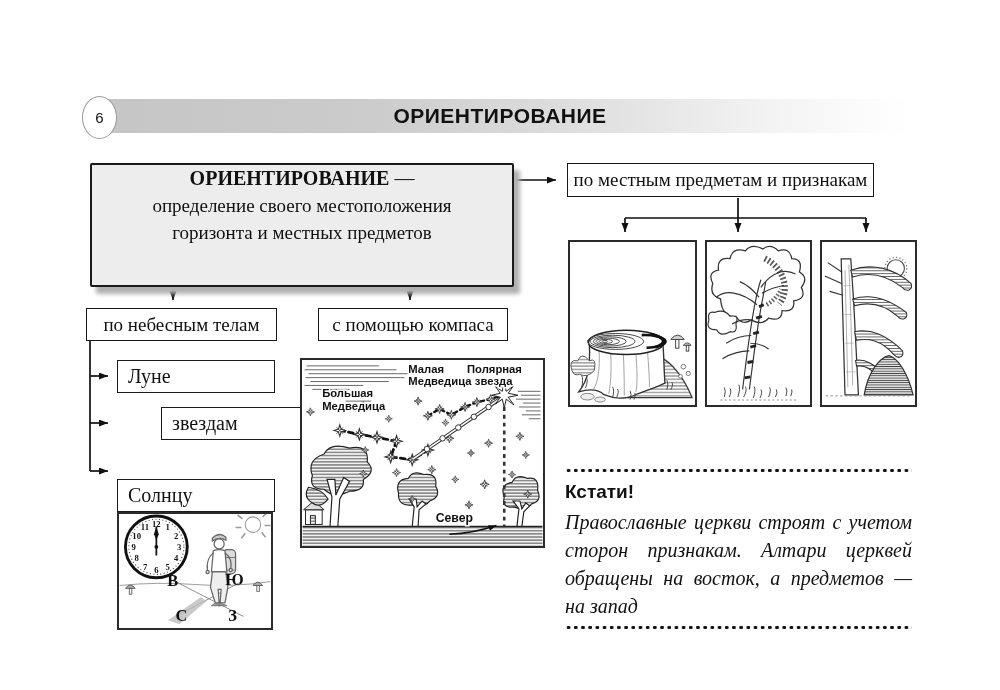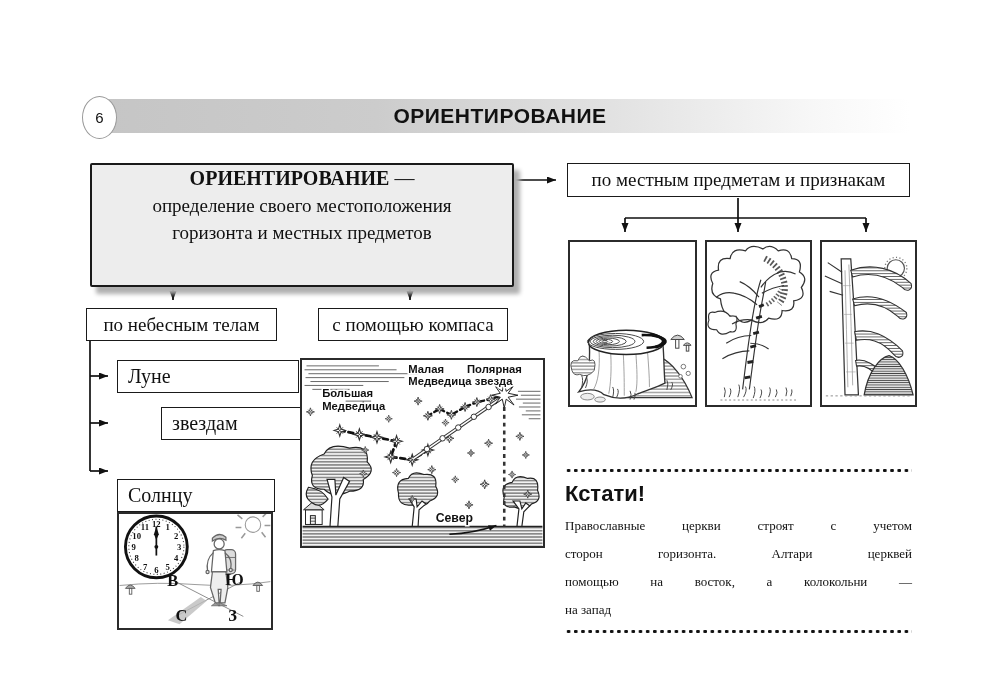--- a/index.html
+++ b/index.html
@@ -22,22 +22,22 @@
   
   .pbox{position:absolute;background:#fff;border:1.6px solid #1a1a1a;display:flex;align-items:center;
         justify-content:center;font-size:19px;z-index:2;box-sizing:border-box;}
   .lbox{justify-content:flex-start;padding-left:10px;font-size:20px;}
   
   .ibox{position:absolute;border:2.5px solid #2b2b2b;background:#fff;overflow:hidden;z-index:2;box-sizing:border-box;}
   
   .aside{position:absolute;left:565px;top:468px;width:347px;z-index:2;}
   .dots{height:5px;background-image:radial-gradient(circle,#111 1.6px,transparent 1.9px);
         background-size:7.2px 5px;background-position:0 50%;background-repeat:repeat-x;}
-  .kst{font-family:"Liberation Sans",sans-serif;font-weight:bold;font-size:22px;margin:8px 0 5px;}
-  .aline{font-size:13px;line-height:28px;}
+  .kst{font-family:"Liberation Sans",sans-serif;font-weight:bold;font-size:19px;margin:8px 0 5px;}
+  .aline{font-style:italic;font-size:20px;line-height:28px;}
   .aline.just{text-align:justify;text-align-last:justify;}
   .aside .dots.bottom{margin-top:5px;}
   
   .smlab{font-family:"Liberation Sans",sans-serif;font-weight:bold;font-size:11.5px;fill:#111;
          paint-order:stroke;stroke:#fff;stroke-width:3px;}
   .smnorth{font-family:"Liberation Sans",sans-serif;font-weight:bold;font-size:12.5px;fill:#111;
            paint-order:stroke;stroke:#fff;stroke-width:3px;}
   .wdir{font-family:"Liberation Serif",serif;font-weight:bold;font-size:17px;fill:#111;text-anchor:middle;}
   .cknum{font-family:"Liberation Serif",serif;font-weight:bold;font-size:9px;fill:#111;
          text-anchor:middle;dominant-baseline:central;}
@@ -78,25 +78,25 @@
   <div class="pnum">
     <span>6</span>
   </div>
 
   <div class="defbox">
     <div class="def-title"><b>ОРИЕНТИРОВАНИЕ</b> <span>—</span></div>
     <div>определение своего местоположения</div>
     <div>горизонта и местных предметов</div>
   </div>
 
-  <div class="pbox" style="left:567px;top:163px;width:343px;height:34px;">по местным предметам и признакам</div>
+  <div class="pbox" style="left:567px;top:163px;width:307px;height:34px;">по местным предметам и признакам</div>
   <div class="pbox" style="left:86px;top:308px;width:191px;height:33px;">по небесным телам</div>
   <div class="pbox" style="left:318px;top:308px;width:190px;height:33px;text-align:center;">с помощью компаса</div>
 
-  <div class="pbox lbox" style="left:117px;top:360px;width:182px;height:33px;">Луне</div>
+  <div class="pbox lbox" style="left:117px;top:360px;width:158px;height:33px;">Луне</div>
   <div class="pbox lbox" style="left:117px;top:407px;width:158px;height:33px;margin-left:44px;">звездам</div>
   <div class="pbox lbox" style="left:117px;top:455px;width:158px;height:33px;margin-top:24px;">Солнцу</div>
 
   <div class="ibox" style="left:568px;top:240px;width:129px;height:167px;">
     <svg class="fill-svg" viewBox="0 0 129 167">
       <defs>
         <pattern id="st-h" width="5" height="3.4" patternUnits="userSpaceOnUse">
           <rect width="5" height="3.4" fill="#fff"></rect>
           <line x1="0" y1="1.7" x2="5" y2="1.7" stroke="#6a6a6a" stroke-width="1"></line>
         </pattern>
@@ -406,19 +406,19 @@
       <text class="wdir" x="119" y="73">Ю</text>
       <text class="wdir" x="64" y="111">С</text>
       <text class="wdir" x="117" y="111">З</text>
     </svg>
   </div>
 
   <div class="aside">
     <div class="dots"></div>
     <div class="kst">Кстати!</div>
     <div class="aline just">Православные церкви строят с учетом</div>
-    <div class="aline just">сторон горизонта. Алтари церквей</div>
-    <div class="aline just">помощью на восток, а колокольни —</div>
+    <div class="aline just">сторон признакам. Алтари церквей</div>
+    <div class="aline just">обращены на восток, а предметов —</div>
     <div class="aline">на запад</div>
     <div class="dots bottom"></div>
   </div>
 
 </div>
 
 </body></html>

